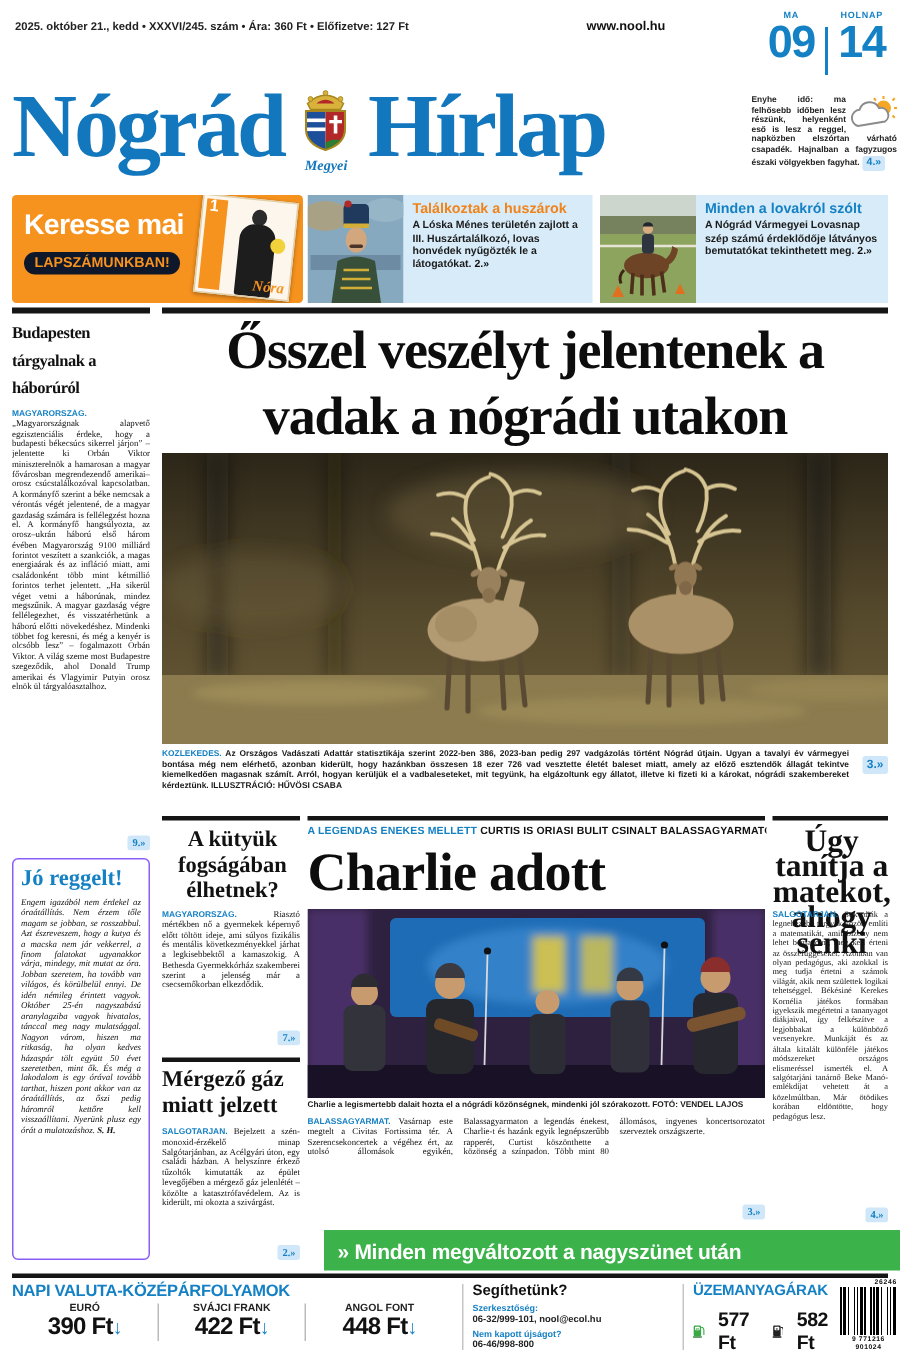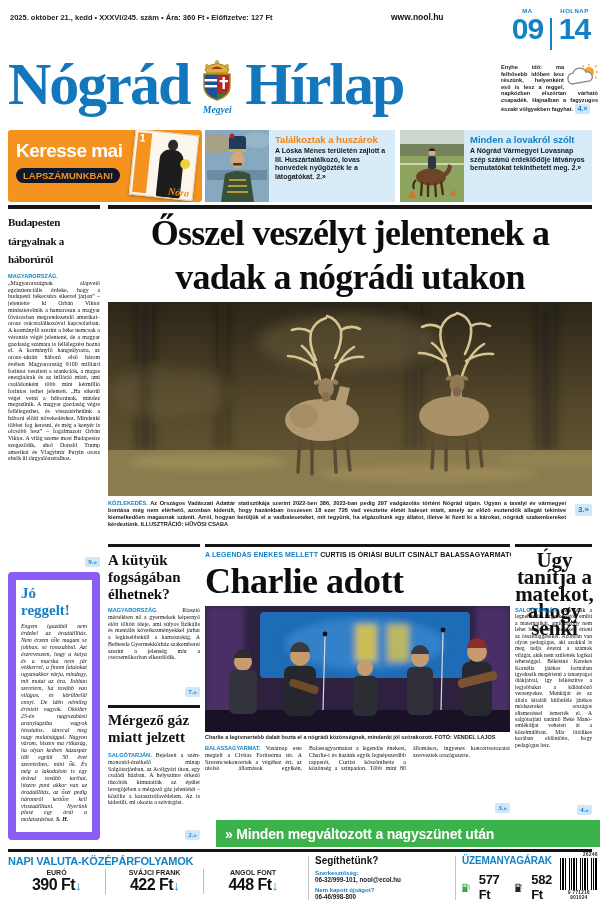--- a/index.html
+++ b/index.html
@@ -53,34 +53,34 @@
   .teaser-img { width:64px; height:72px; flex:0 0 64px; }
   .teaser-txt { padding:4px 5px 3px 6px; }
   .teaser-title { font-size:9.5px; font-weight:800; margin-bottom:2px; }
   .t-orange { color:#f08319; } .t-blue { color:#1581c5; }
   .teaser-body { font-size:7px; line-height:8.6px; font-weight:600; color:#1a1a1a; }
   .teaser-ref { font-weight:800; color:#111; }
 
   
   .war-h { left:8px; top:213px; width:97px; font-size:11px; line-height:18.5px; font-weight:700; letter-spacing:-.3px; }
   .war-b { left:8px; top:273px; width:92px; height:294px; font-size:5.9px; line-height:6.75px; font-family:"Liberation Serif",serif; }
-  .gm-box { left:8px; top:572px; width:92px; height:268px; border:8px solid #8b5cf6; border-radius:4px; padding:5px 5px 4px; }
+  .gm-box { left:8px; top:572px; width:92px; height:268px; border:1px solid #8b5cf6; border-radius:4px; padding:5px 5px 4px; }
   .gm-title { font-family:"Liberation Serif",serif; font-weight:700; color:#1581c5; font-size:15px; margin-bottom:4px; }
   .gm-body { font-family:"Liberation Serif",serif; font-style:italic; font-size:5.9px; line-height:6.9px; height:218px; }
   .gm-author { font-weight:700; font-style:italic; }
 
   
   .main-h { left:108px; top:211px; width:484px; height:90px; text-align:center; font-size:36px; line-height:44px; font-weight:700; letter-spacing:-.8px; color:#0d0d0d; }
   .deer { left:108px; top:302px; width:484px; height:194px; }
   .caption { left:108px; top:500px; width:484px; height:36px; font-size:5.6px; line-height:7px; font-weight:700; color:#1a1a1a; padding-right:26px; }
   .caption .lead-in { font-size:5.6px; }
   .caption-ref { position:absolute; right:0; top:4px; font-size:8px; padding:2px 3px; }
 
   .midbar { top:544px; height:3px; }
-  .colA-h1 { left:108px; top:552px; width:94px; font-size:15px; line-height:17px; font-weight:700; }
+  .colA-h1 { left:108px; top:552px; width:94px; font-size:15px; line-height:17px; font-weight:700;text-align:center; }
   .colA-b1 { left:108px; top:607px; width:92px; height:90px; font-size:5.9px; line-height:6.75px; font-family:"Liberation Serif",serif; }
   .colA-bar { left:108px; top:705px; width:92px; height:2.5px; }
   .colA-h2 { left:108px; top:712px; width:94px; font-size:15px; line-height:17px; font-weight:700; }
   .colA-b2 { left:108px; top:752px; width:92px; height:88px; font-size:5.9px; line-height:6.75px; font-family:"Liberation Serif",serif; }
 
   .kicker { left:205px; top:551px; width:306px; font-size:7px; font-weight:800; letter-spacing:.1px; white-space:nowrap; overflow:hidden; }
   .charlie-h { left:205px; top:560px; width:306px; font-size:36px; font-weight:700; letter-spacing:-.5px; color:#0d0d0d; }
   .concert { left:205px; top:606px; width:305px; height:126px; }
   .charlie-cap { left:205px; top:734px; width:305px; font-size:5.5px; font-weight:700; color:#1a1a1a; }
   .charlie-b { left:205px; top:745px; width:305px; height:70px; font-size:5.9px; line-height:6.8px; font-family:"Liberation Serif",serif; column-count:3; column-gap:7px; }

